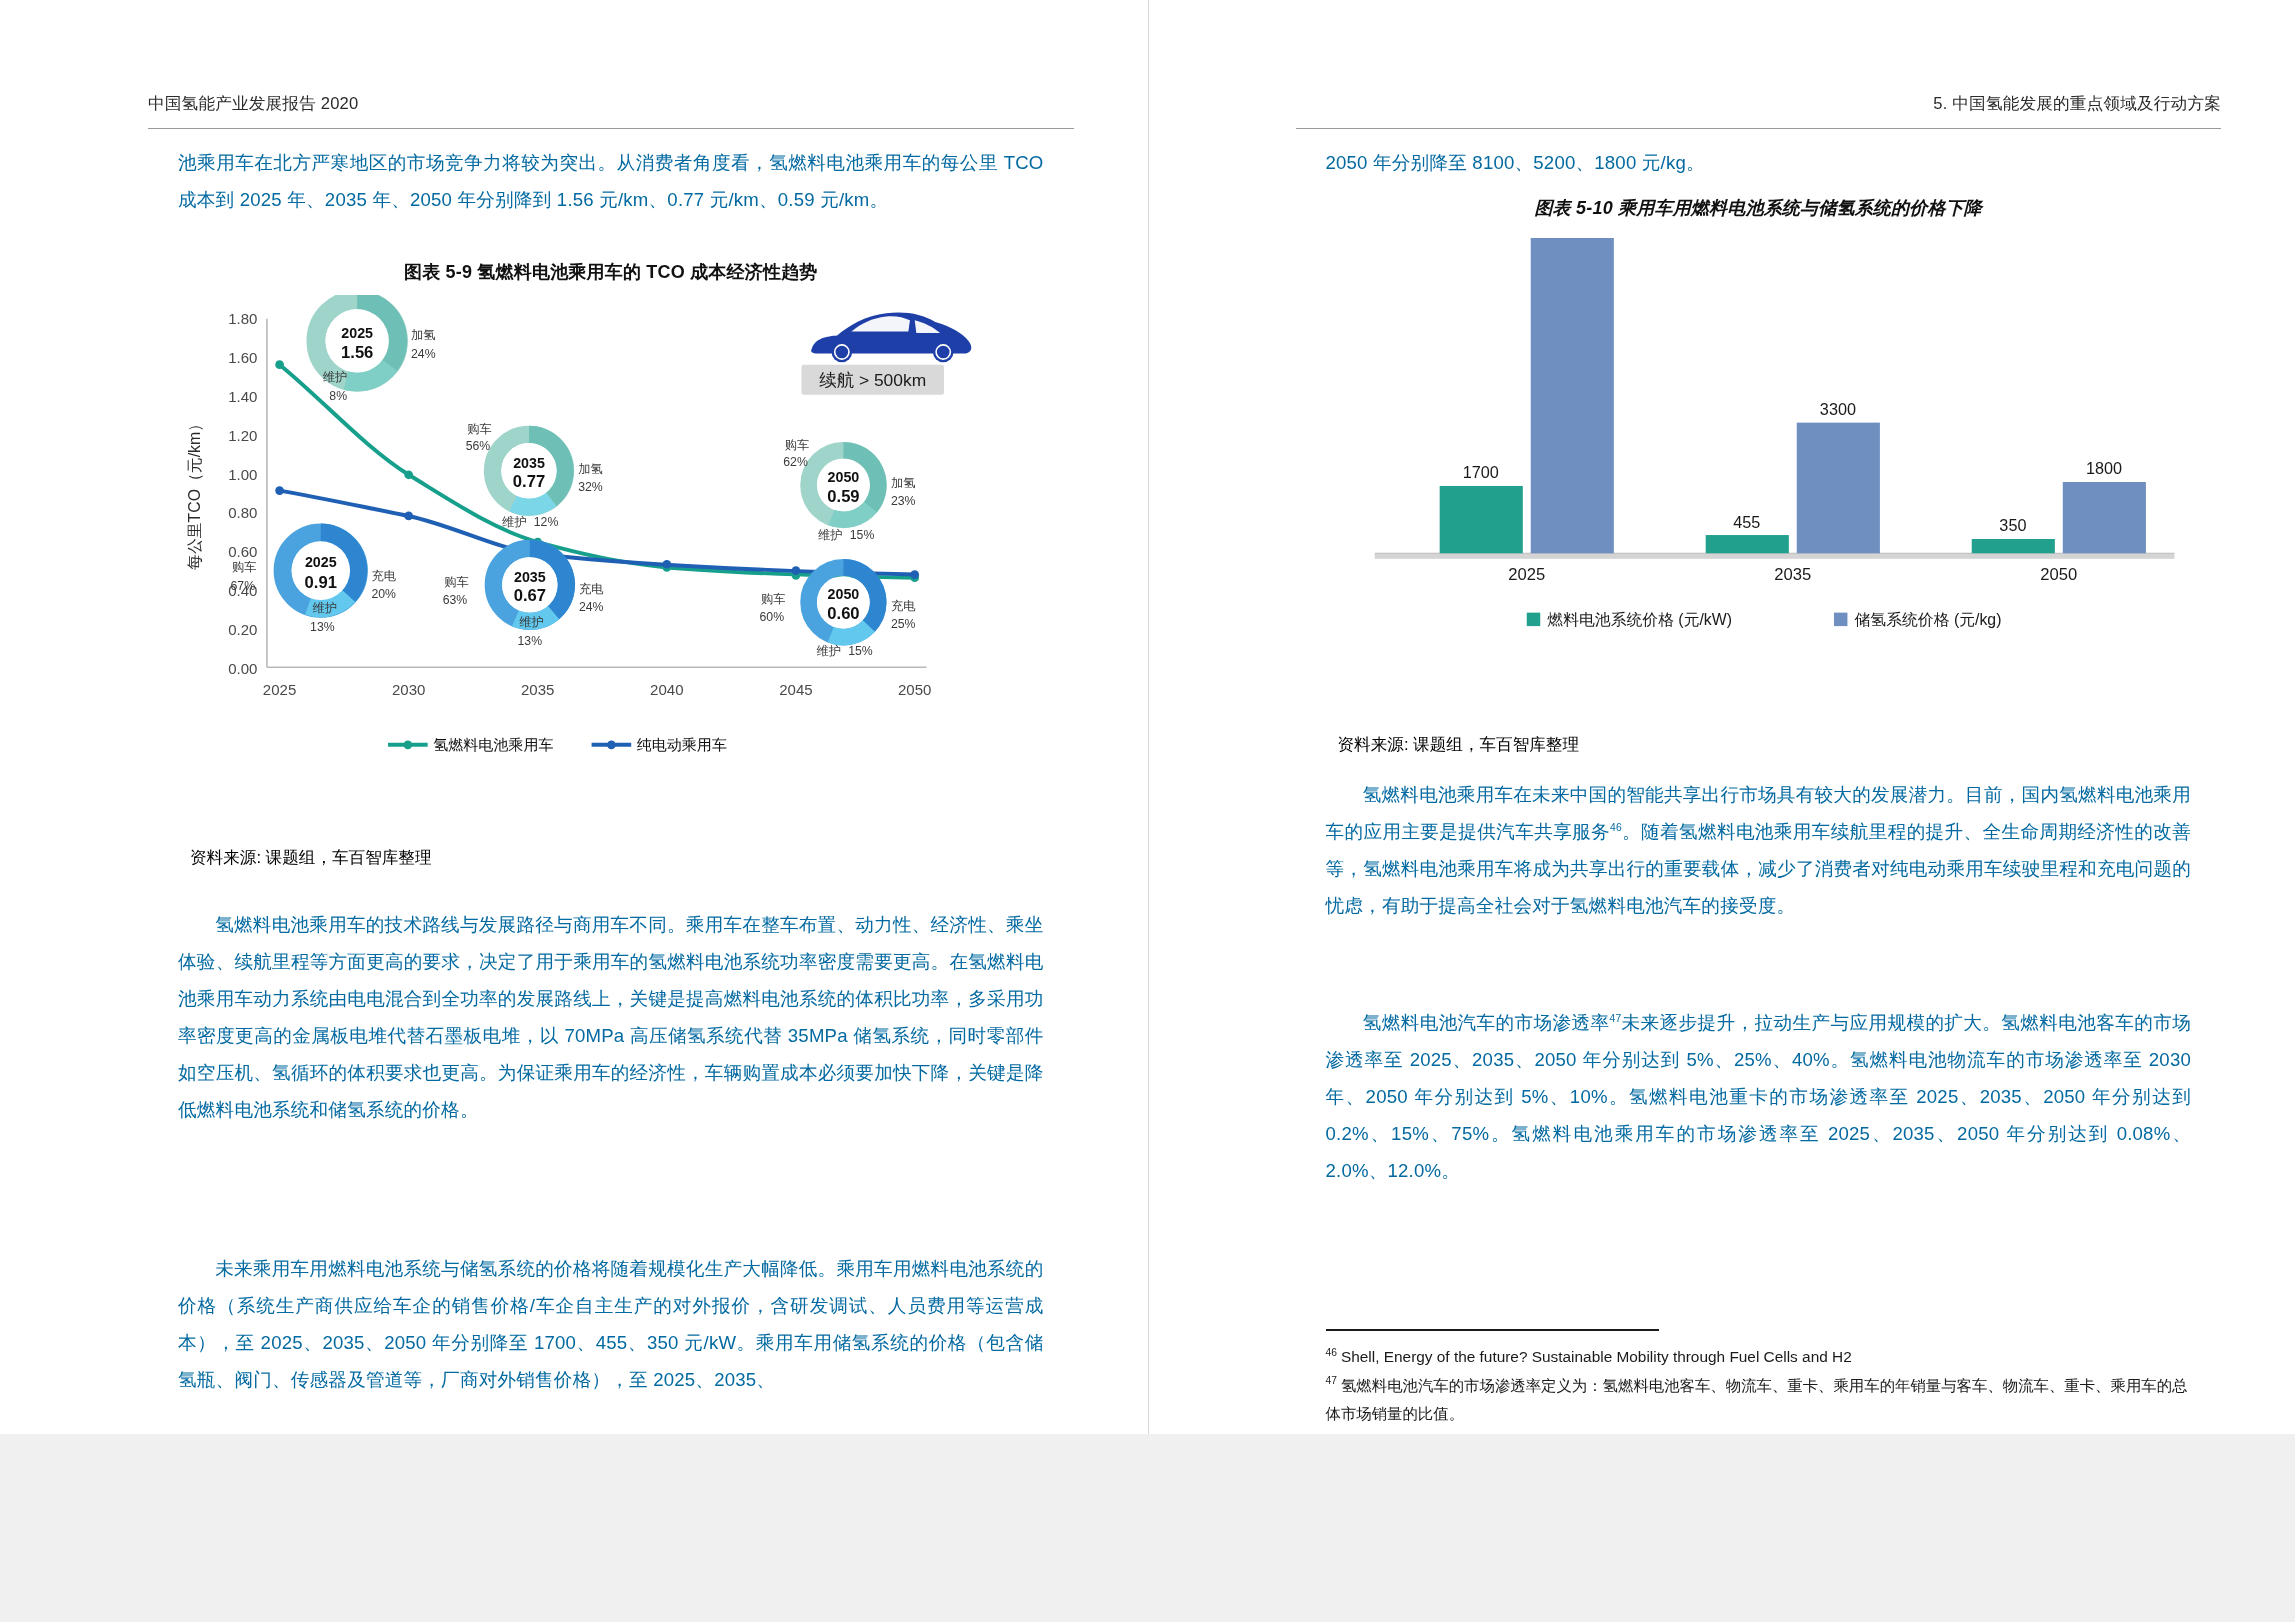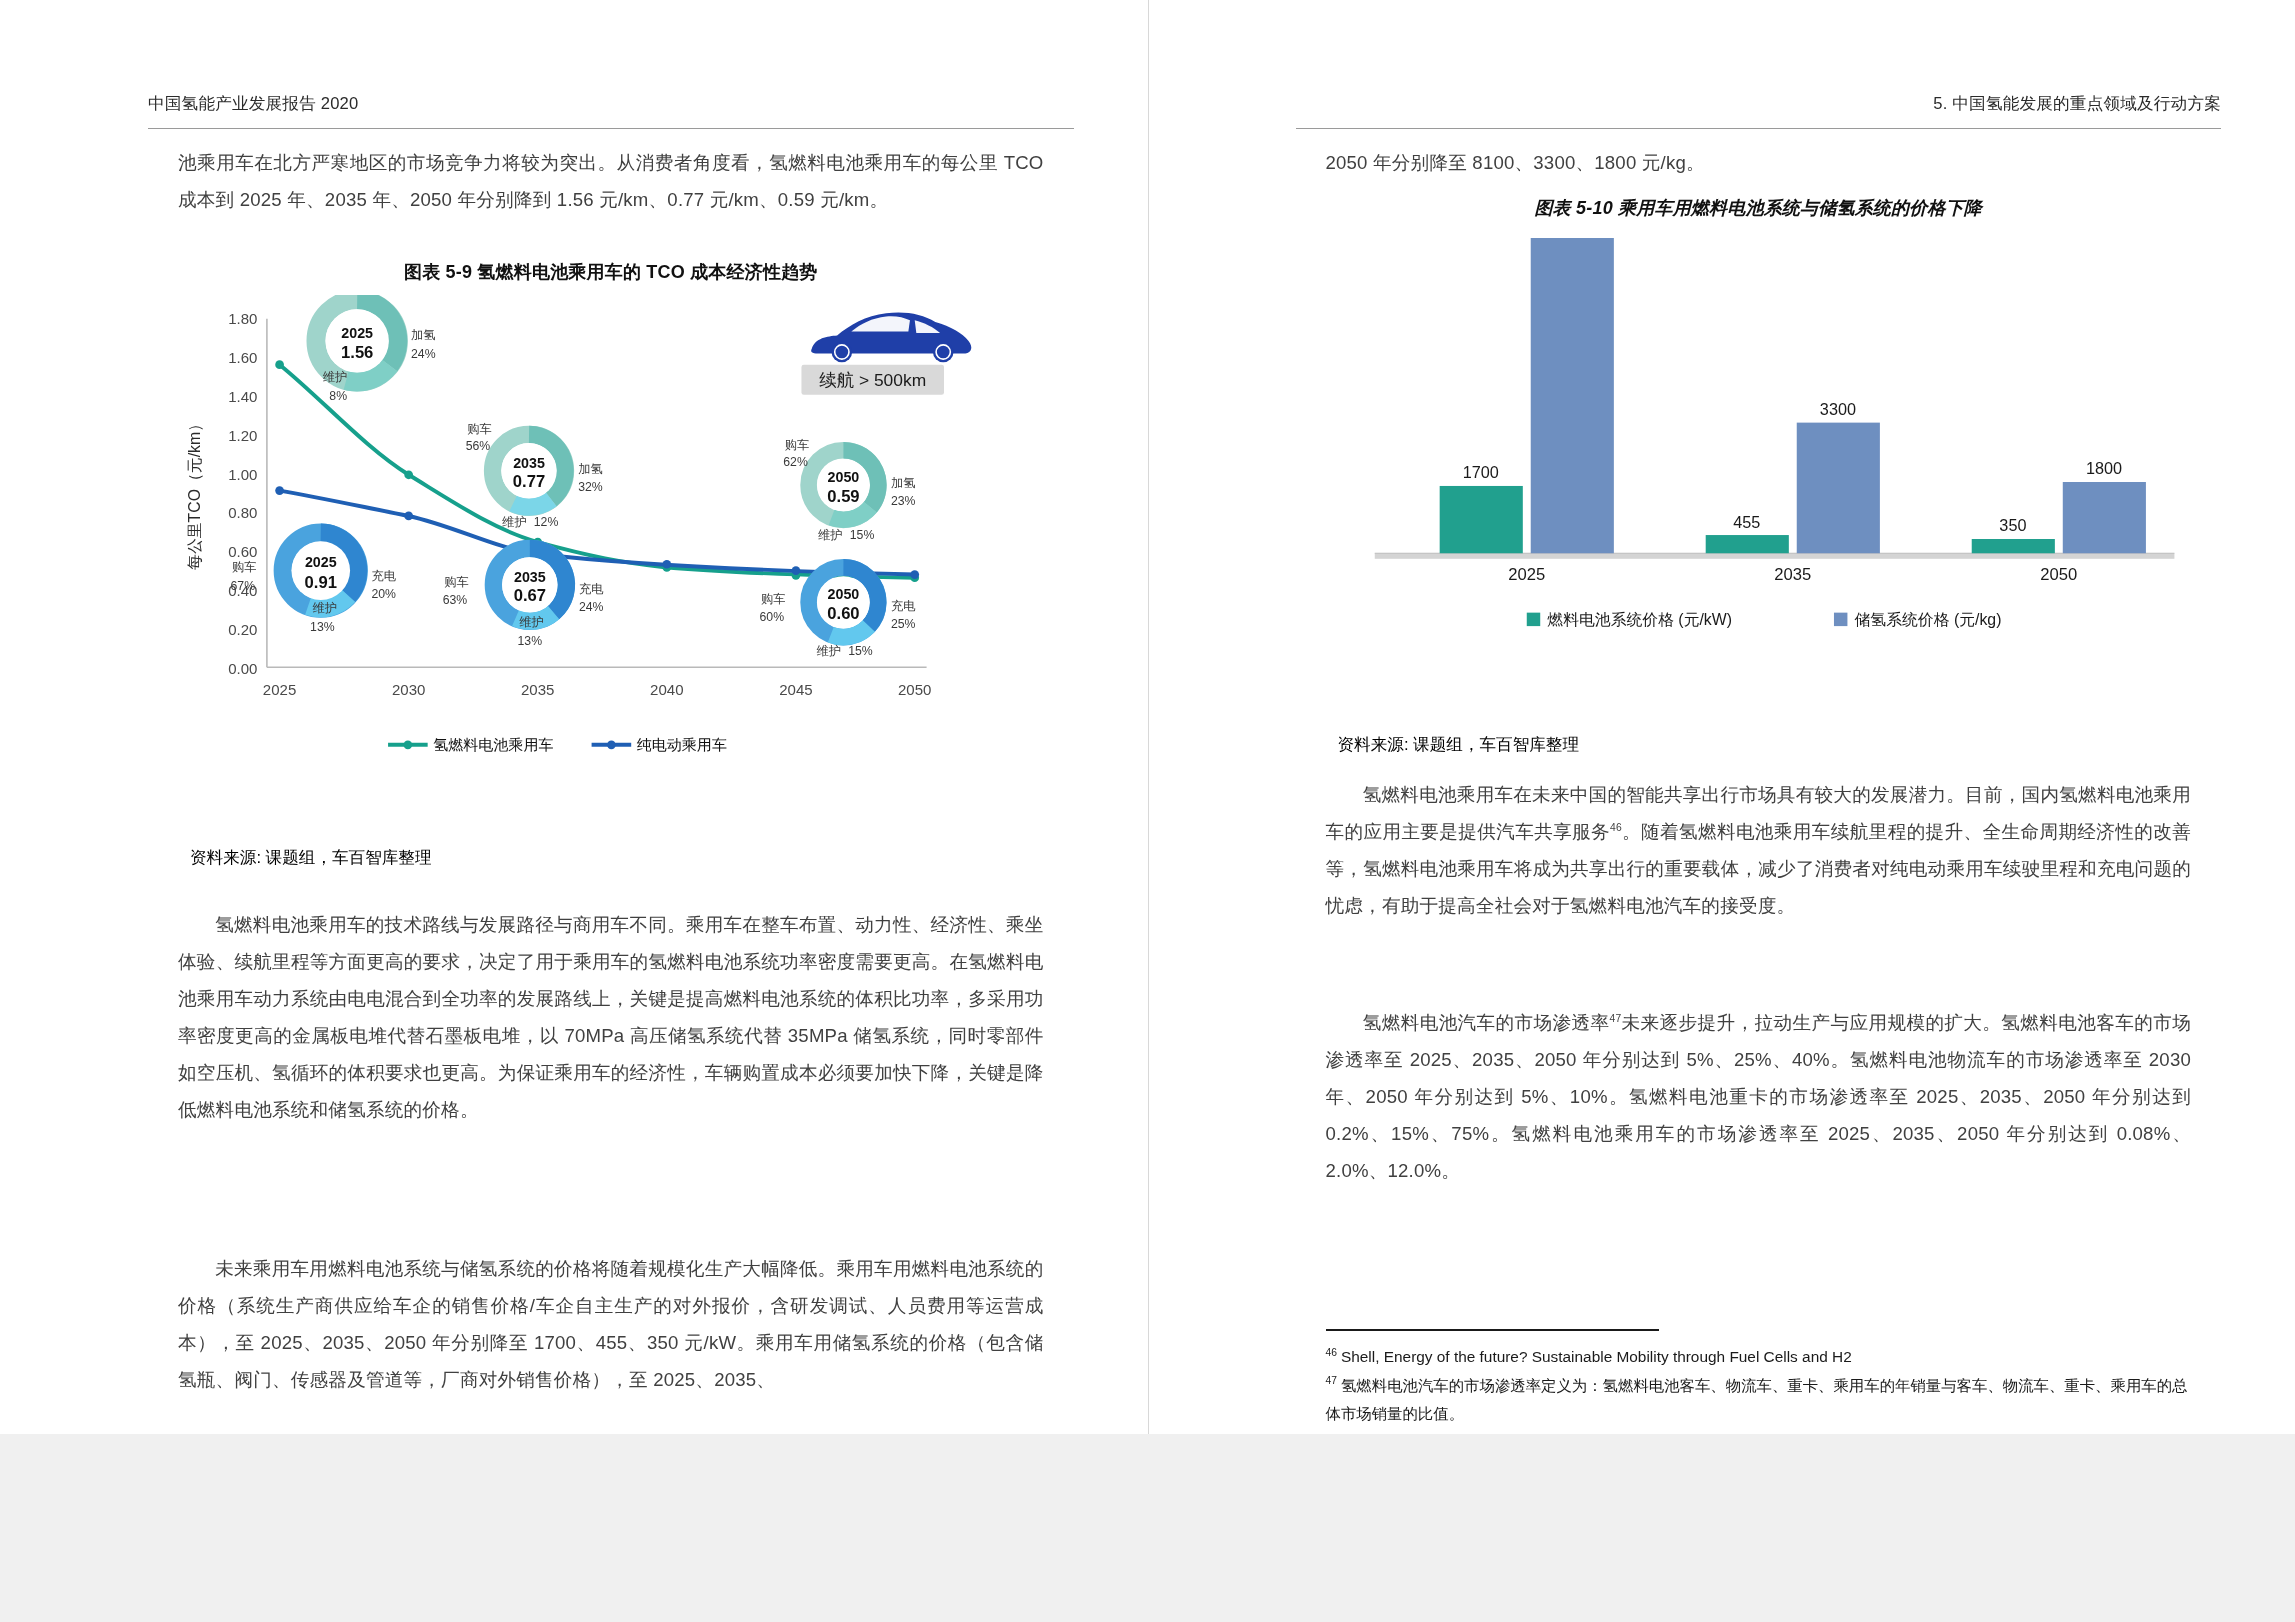--- a/index.html
+++ b/index.html
@@ -18,21 +18,21 @@
   .page-right .rule-top{left:111px;right:111px;}
 
   
   .rule-bot{position:absolute;height:0.8px;background:#9a9a9a;bottom:103px;left:111px;right:111px;}
   .folio{position:absolute;bottom:62px;font-size:17.4px;color:#555;}
   .page-left .folio{left:111px;}
   .page-right .folio{right:111px;}
 
   
   .col{position:absolute;left:141px;right:141px;}
-  .para{font-size:18.6px;line-height:37px;color:#404040;text-align:justify;text-justify:inter-ideograph;margin:0 0 4.8px 0;letter-spacing:0.2px;}
+  .para{font-size:18.6px;line-height:37px;color:#0369a1;text-align:justify;text-justify:inter-ideograph;margin:0 0 4.8px 0;letter-spacing:0.2px;}
   .para.indent{text-indent:2em;}
   .source{font-size:16.6px;color:#000000;margin:12px;line-height:32px;}
   .figtitle{font-size:18px;font-weight:bold;color:#111;text-align:center;margin:0;letter-spacing:0.2px;}
   sup{font-size:10.3px;vertical-align:super;line-height:0;}
 
   
   .fn-rule{position:absolute;height:2.4px;background:#1a1a1a;width:333px;}
   .fn{font-size:15.4px;line-height:28.5px;color:#1a1a1a;margin:0;}
   .fn sup{font-size:10.3px;margin-right:4px;}
 
@@ -273,21 +273,21 @@
 
   <div class="page page-right">
     <div class="page-inner">
 
       <div class="runhead">
         <span>5. 中国氢能发展的重点领域及行动方案</span>
       </div>
       <div class="rule-top"></div>
 
       <div class="col" style="top:144px;">
-        <p class="para">2050 年分别降至 8100、3300、1800 元/kg。</p>
+        <p class="para">2050 年分别降至 8100、5200、1800 元/kg。</p>
       </div>
 
       <div class="col" style="top:196px;font-style:italic;">
         <p class="figtitle">图表 5-10 乘用车用燃料电池系统与储氢系统的价格下降</p>
       </div>
 
       <div class="fig510">
         <svg width="863" height="412" viewBox="0 0 1090 520" xmlns="http://www.w3.org/2000/svg">
 
           <rect x="30" y="398" width="1010" height="7" fill="#d4d4d4"></rect>

